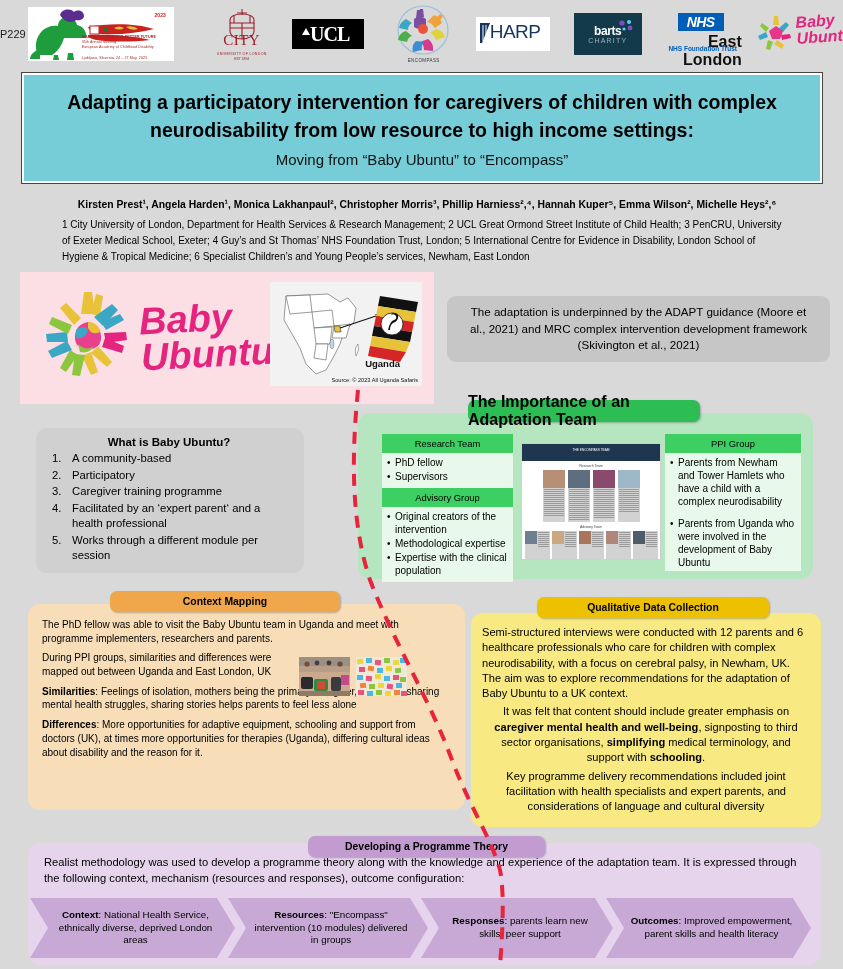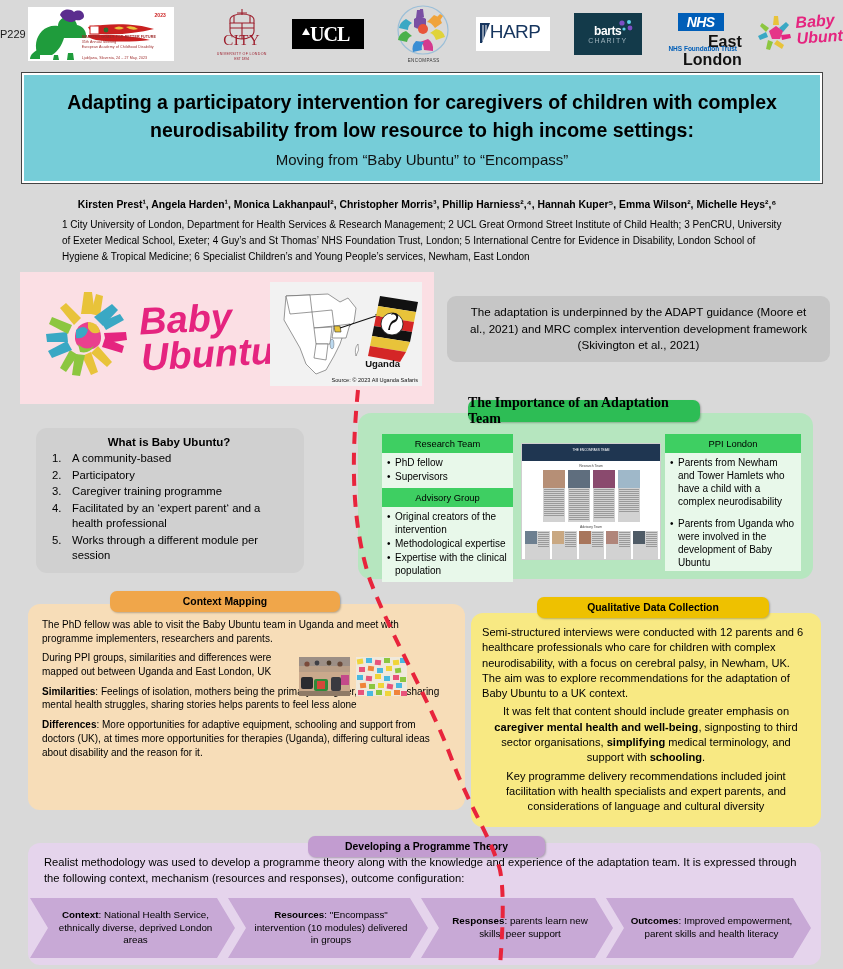--- a/index.html
+++ b/index.html
@@ -110,21 +110,21 @@
   .what-list li { counter-increment: wl; position: relative; padding-left: 26px;
                   font-size: 11.3px; color: #000; line-height: 1.38; margin-bottom: 1px; }
   .what-list li::before { content: counter(wl) "."; position: absolute; left: 6px; }
 
   
   .green-panel { position: absolute; left: 358px; top: 413px; width: 455px; height: 166px;
                  background: #b6e6bf; border-radius: 13px; }
   .green-hdr { position: absolute; left: 468px; top: 400px; width: 232px; height: 22px;
                background: #2dbd55; border-radius: 7px; display: flex; align-items: center; justify-content: center;
                box-shadow: 1px 1px 2px rgba(0,0,0,.25); }
-  .green-hdr span { font-size: 14px; font-weight: bold; color: #000; font-family: Liberation Serif, serif; }
+  .green-hdr span { font-size: 16px; font-weight: bold; color: #000; }
 
   .sub-col { position: absolute; background: #e8f8ea; }
   .sub-hdr { background: #3ecf62; text-align: center; font-size: 9.4px; color: #000; padding: 4px 0; }
   .sub-body { padding: 3px 5px 4px 5px; }
   .sub-body li { list-style: none; font-size: 10px; color: #000; line-height: 1.3; padding-left: 8px;
                  position: relative; margin-bottom: 1px; }
   .sub-body li::before { content: "•"; position: absolute; left: 0; }
 
   .col-left { left: 382px; top: 434px; width: 131px; }
   .col-right { left: 665px; top: 434px; width: 136px; height: 137px; }
@@ -573,21 +573,21 @@
             <i></i>
             <i></i>
             <i></i>
           </div>
         </div>
     </div>
 
   </div>
 
   <div class="sub-col col-right">
-    <div class="sub-hdr">PPI London</div>
+    <div class="sub-hdr">PPI Group</div>
     <ul class="sub-body">
       <li style="margin-bottom:9px">Parents from Newham and Tower Hamlets who have a child with a complex neurodisability</li>
       <li>Parents from Uganda who were involved in the development of Baby Ubuntu</li>
     </ul>
   </div>
 
   <div class="orange-panel">
     <div class="op-t">The PhD fellow was able to visit the Baby Ubuntu team in Uganda and meet with programme implementers, researchers and parents.</div>
     <div class="op-t op-mid">During PPI groups, similarities and differences were mapped out between Uganda and East London, UK</div>
     <div class="ctx-photos">

